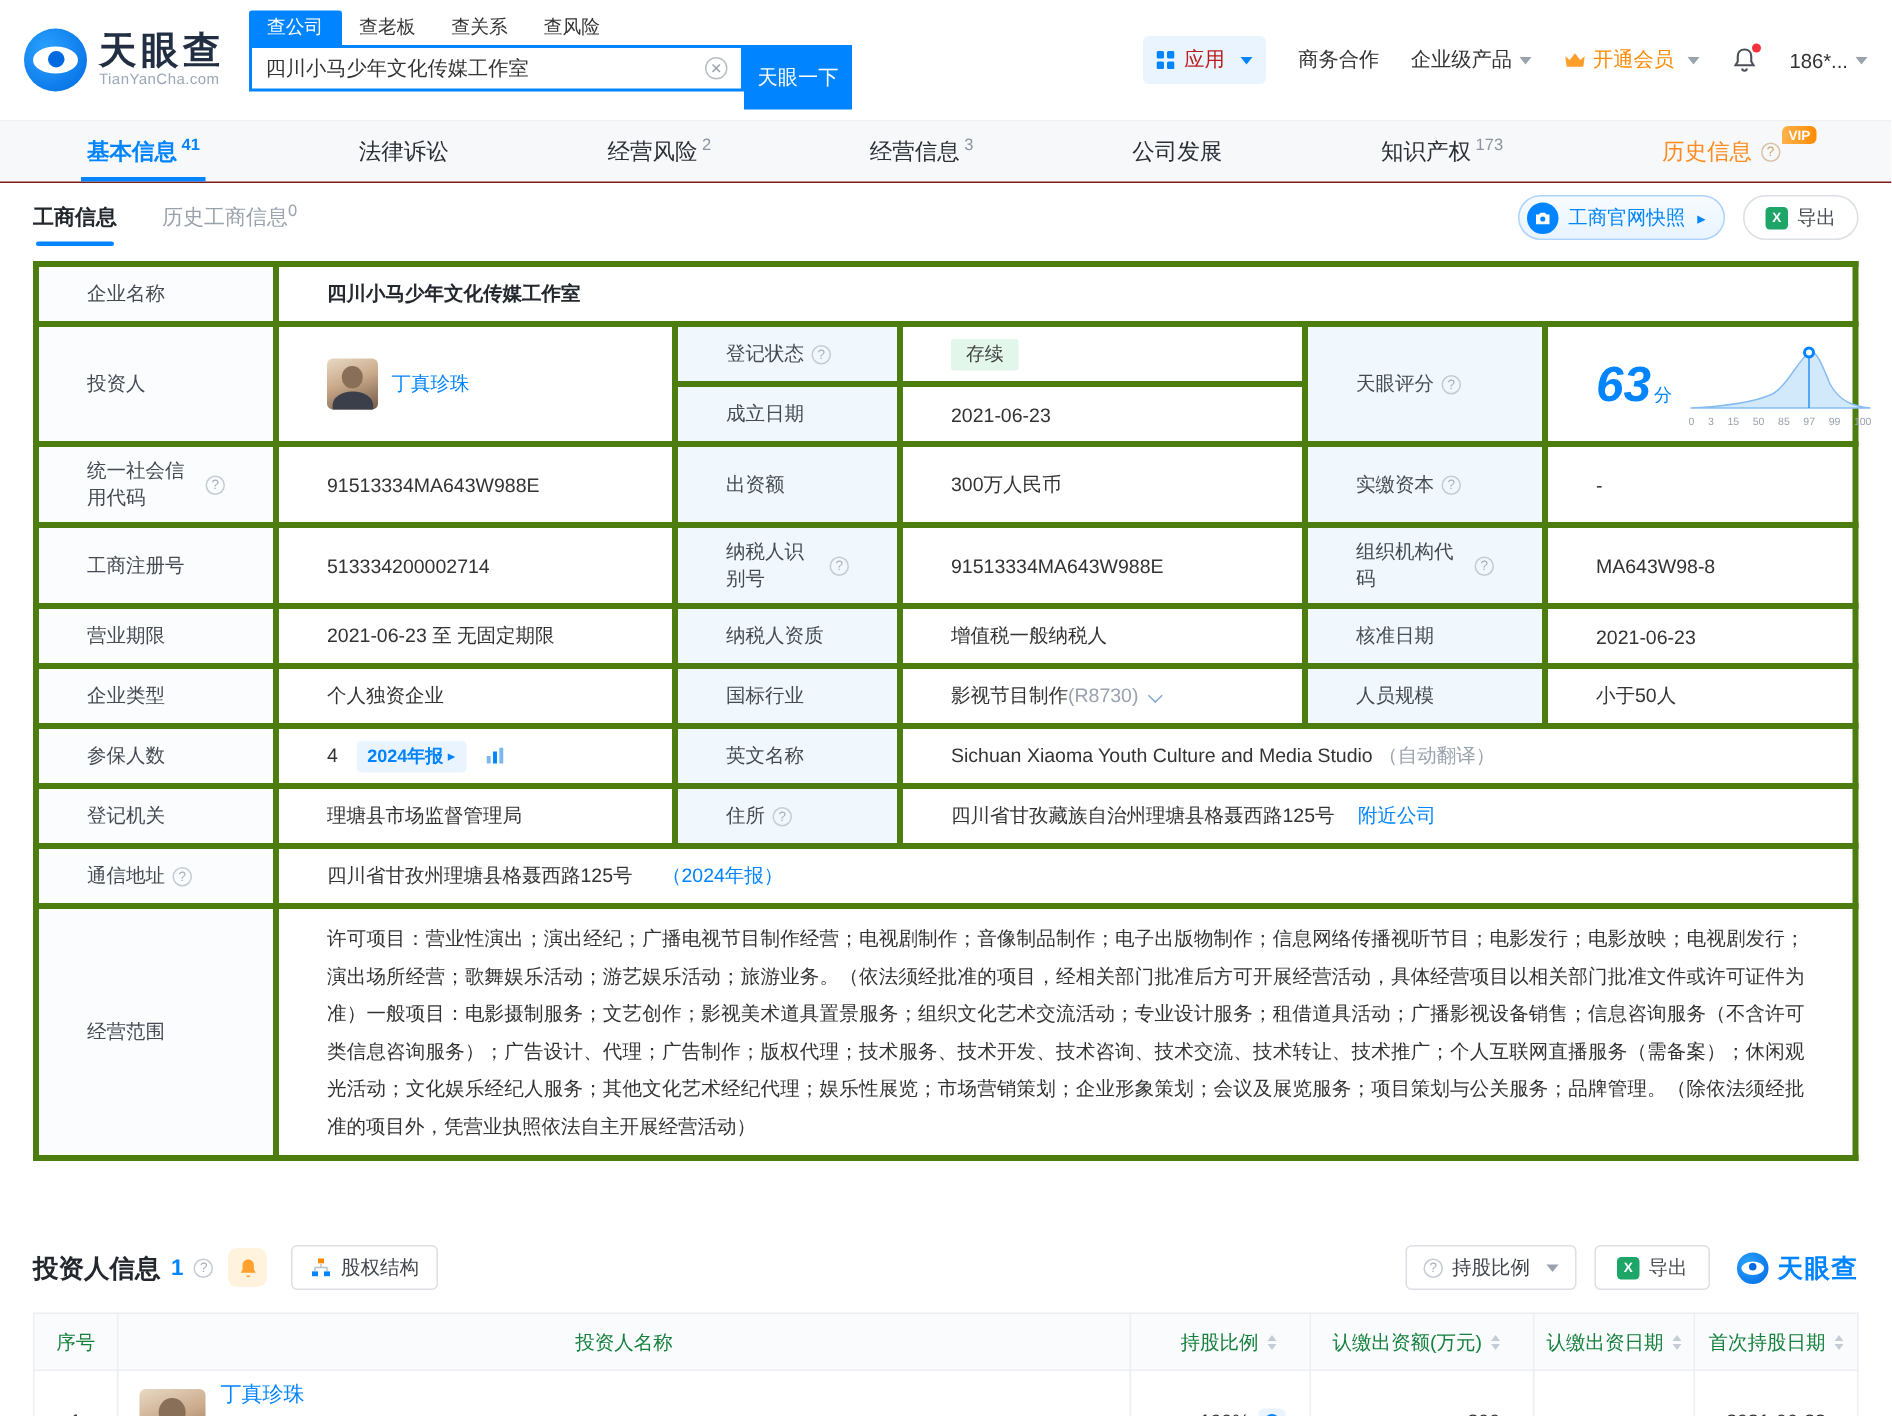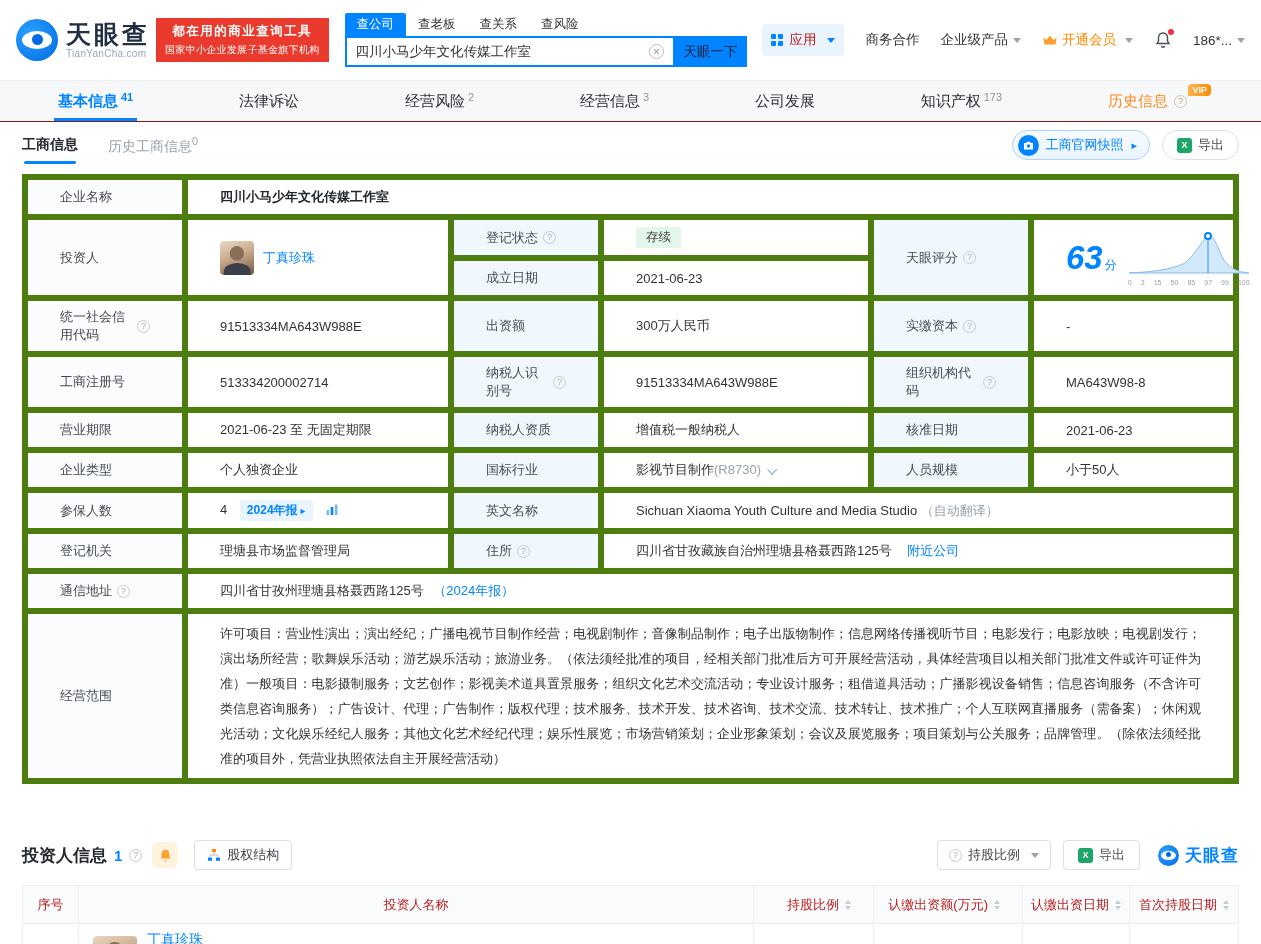--- a/index.html
+++ b/index.html
@@ -26,21 +26,21 @@
 .search-tabs{display:flex;font-size:12.5px;color:#333}
 .stab{padding:3px 12px;cursor:pointer}
 .stab.active{background:#0084ff;color:#fff;border-radius:2px 2px 0 0}
 .search-row{display:flex}
 .search-box{flex:1;height:31px;border:2px solid #0084ff;display:flex;align-items:center;background:#fff;padding:0 9px}
 .search-input{flex:1;border:none;outline:none;font-size:13.5px;color:#333;font-family:inherit;background:transparent;min-width:0}
 .clear-ic{width:15px;height:15px;border-radius:50%;border:1px solid #b9bfc7;position:relative;flex:none;cursor:pointer}
 .clear-ic::before,.clear-ic::after{content:"";position:absolute;left:3px;top:6px;width:7px;height:1px;background:#9aa2ad}
 .clear-ic::before{transform:rotate(45deg)}
 .clear-ic::after{transform:rotate(-45deg)}
-.search-btn{width:72px;height:31px;background:#0084ff;color:#0f172a;border:none;font-size:13.5px;cursor:pointer;font-family:inherit}
+.search-btn{width:72px;height:43px;background:#0084ff;color:#ffffff;border:none;font-size:13.5px;cursor:pointer;font-family:inherit}
 .top-nav{margin-left:auto;display:flex;align-items:center;gap:21px;font-size:13.5px;color:#333;white-space:nowrap}
 .nav-apps{display:flex;align-items:center;gap:6px;background:#e9f4ff;color:#b91c1c;padding:7px 9px;border-radius:4px;cursor:pointer}
 .nav-apps .caret{border-top-color:#0084ff}
 .nav-item{display:flex;align-items:center;cursor:pointer}
 .nav-item.vip{color:#ff8a00;gap:4px}
 .bell-wrap{position:relative;cursor:pointer;display:flex}
 .red-dot{position:absolute;top:-2px;right:-2px;width:6px;height:6px;background:#f4323c;border-radius:50%}
 
 
 .main-tabs{height:42px;background:#f7f8fa;border-top:1px solid #f0f1f3;border-bottom:1px solid #7f1d1d;display:flex;align-items:stretch;justify-content:space-between;padding:0 58px}
@@ -62,21 +62,21 @@
 .subnav-right{margin-left:auto;display:flex;gap:12px;align-items:center}
 .snapshot-btn{height:30px;border:1px solid #abd3ff;border-radius:15px;background:linear-gradient(180deg,#f7fbff,#e9f4ff);color:#0084ff;font-size:13px;display:flex;align-items:center;gap:6px;padding:0 12px 0 5px;cursor:pointer;font-family:inherit}
 .snapshot-btn::after{content:"▸";color:#0084ff;font-size:11px;margin-left:2px}
 .cam-ic{width:21px;height:21px;border-radius:50%;background:#0084ff;display:flex;align-items:center;justify-content:center;flex:none}
 .pill-btn{height:30px;border:1px solid #dcdfe3;border-radius:15px;background:#fff;color:#4a4f57;font-size:13px;display:flex;align-items:center;gap:6px;padding:0 14px;cursor:pointer;font-family:inherit}
 .xls-ic{width:15px;height:15px;border-radius:3px;background:#1da667;color:#fff;font-size:9px;font-weight:700;display:inline-flex;align-items:center;justify-content:center;flex:none}
 .xls-ic::before{content:"X"}
 
 
 .company-table{width:1217px;margin:6px 22px 0;border-collapse:collapse;table-layout:fixed}
-.company-table td{border:6px solid #4d7c0f;padding:7px 32px;font-size:13px;color:#333;vertical-align:middle;height:40px}
+.company-table td{border:4px solid #4d7c0f;padding:7px 32px;font-size:13px;color:#333;vertical-align:middle;height:40px}
 .company-table col.w1{width:160px}.company-table col.w2{width:266px}.company-table col.w3{width:150px}.company-table col.w4{width:270px}.company-table col.w5{width:160px}
 td.la{background:#fafcfd;color:#454a52}
 td.lb{background:#f0f8fd;color:#454a52}
 .lblw{display:inline-flex;align-items:center;gap:5px}
 td.v.name{font-weight:700;color:#23272e}
 .inv-inline{display:flex;align-items:center;gap:9px}
 .avatar{border-radius:4px;background:linear-gradient(160deg,#e8d9c4 0%,#caa98a 45%,#6f5a47 100%);display:inline-block;flex:none;position:relative;overflow:hidden}
 .avatar::before{content:"";position:absolute;left:50%;top:15%;transform:translateX(-50%);width:42%;height:44%;border-radius:50%;background:#8a6f58}
 .avatar::after{content:"";position:absolute;left:50%;bottom:-18%;transform:translateX(-50%);width:78%;height:52%;border-radius:50% 50% 0 0;background:#3a3f4a}
 .avatar-sm{width:34px;height:34px}
@@ -106,21 +106,21 @@
 .equity-btn{height:30px;border:1px solid #dcdfe3;border-radius:4px;background:#fff;font-size:13px;color:#3f444c;display:flex;align-items:center;gap:6px;padding:0 12px;margin-left:9px;cursor:pointer;font-family:inherit}
 .inv-tools{margin-left:auto;display:flex;align-items:center;gap:12px}
 .tool-btn{height:30px;border:1px solid #dcdfe3;border-radius:4px;background:#fff;color:#3f444c;font-size:13px;display:flex;align-items:center;gap:6px;padding:0 11px;cursor:pointer;font-family:inherit}
 .tyc-mini{display:flex;align-items:center;gap:6px;margin-left:6px}
 .eye-sm{width:21px;height:21px;border-radius:50%;background:radial-gradient(circle at 35% 35%,#2aa3ff,#0068e1);position:relative;flex:none}
 .eye-sm::before{content:"";position:absolute;left:3px;top:6px;width:15px;height:9px;background:#fff;border-radius:50%}
 .eye-sm::after{content:"";position:absolute;left:8px;top:7.5px;width:5px;height:5px;background:#0068e1;border-radius:50%}
 .tyc-mini-text{color:#0084ff;font-weight:700;font-size:17px;letter-spacing:1px}
 .inv-table{width:100%;margin-top:15px;border-collapse:collapse;table-layout:fixed}
 .inv-table th,.inv-table td{border:1px solid #eceef1;font-size:13px}
-.inv-table th{background:#fafbfc;color:#b91c1c;font-weight:400;height:38px}
+.inv-table th{background:#fafbfc;color:#15803d;font-weight:400;height:38px}
 .inv-table col.cw-no{width:56px}.inv-table col.cw-ratio{width:120px}.inv-table col.cw-amt{width:149px}.inv-table col.cw-date{width:107px}.inv-table col.cw-first{width:109px}
 .th-inner{display:inline-flex;align-items:center;gap:3px}
 .al-c{text-align:center}
 .al-r{text-align:right;padding-right:22px}
 .inv-table td{height:68px}
 .sort{display:inline-flex;flex-direction:column;gap:2px;margin-left:3px}
 .sort::before{content:"";border-left:3.5px solid transparent;border-right:3.5px solid transparent;border-bottom:4px solid #c6ccd4}
 .sort::after{content:"";border-left:3.5px solid transparent;border-right:3.5px solid transparent;border-top:4px solid #c6ccd4}
 .inv-person{display:flex;align-items:center;gap:10px;padding-left:14px}
 .inv-name{font-size:14px}
@@ -134,24 +134,20 @@
 </head>
 <body>
 
 <header class="topbar">
   <div class="logo">
     <span class="logo-eye"></span>
     <span class="logo-text">
       <div class="logo-cn">天眼查</div>
       <div class="logo-en">TianYanCha.com</div>
     </span>
-  </div>
-  <div class="slogan">
-    <div class="slogan1">都在用的商业查询工具</div>
-    <div class="slogan2">国家中小企业发展子基金旗下机构</div>
   </div>
   <div class="search-area">
     <div class="search-tabs">
       <span class="stab active">查公司</span>
       <span class="stab">查老板</span>
       <span class="stab">查关系</span>
       <span class="stab">查风险</span>
     </div>
     <div class="search-row">
       <div class="search-box">
@@ -411,21 +407,21 @@
     <a class="link ml12">附近公司</a>
   </td>
 </tr>
 <tr>
   <td class="la"><span class="lblw">
             <span>通信地址</span>
             <span class="q"></span>
           </span></td>
   <td class="v" colspan="5">
     <span>四川省甘孜州理塘县格聂西路125号</span>
-    <a class="link" style="margin-left:6px">（2024年报）</a>
+    <a class="link" style="margin-left:16px">（2024年报）</a>
   </td>
 </tr>
 <tr>
   <td class="la"><span class="lblw">
             <span>经营范围</span>
           </span></td>
   <td class="v scope-cell" colspan="5">许可项目：营业性演出；演出经纪；广播电视节目制作经营；电视剧制作；音像制品制作；电子出版物制作；信息网络传播视听节目；电影发行；电影放映；电视剧发行；演出场所经营；歌舞娱乐活动；游艺娱乐活动；旅游业务。（依法须经批准的项目，经相关部门批准后方可开展经营活动，具体经营项目以相关部门批准文件或许可证件为准）一般项目：电影摄制服务；文艺创作；影视美术道具置景服务；组织文化艺术交流活动；专业设计服务；租借道具活动；广播影视设备销售；信息咨询服务（不含许可类信息咨询服务）；广告设计、代理；广告制作；版权代理；技术服务、技术开发、技术咨询、技术交流、技术转让、技术推广；个人互联网直播服务（需备案）；休闲观光活动；文化娱乐经纪人服务；其他文化艺术经纪代理；娱乐性展览；市场营销策划；企业形象策划；会议及展览服务；项目策划与公关服务；品牌管理。（除依法须经批准的项目外，凭营业执照依法自主开展经营活动）</td>
 </tr>
 </tbody>
   </table>

